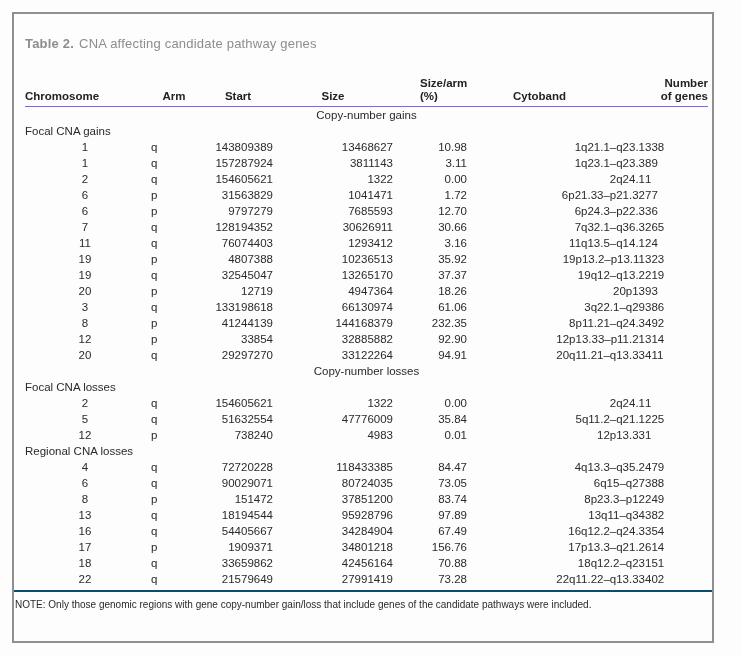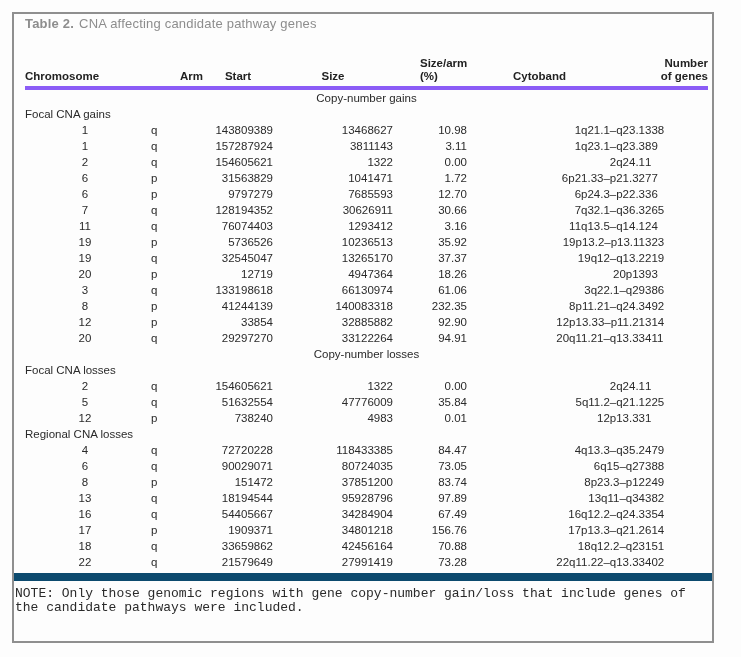--- a/index.html
+++ b/index.html
@@ -19,21 +19,21 @@
     position: absolute;
     left: 12px;
     top: 12px;
     right: 27px;
     bottom: 14px;
     border: 2px solid #8f8f8f;
     background: #fdfdfd;
     box-sizing: border-box;
   }
   .table-title {
-    margin: 2px 0 0 11px;
+    margin: 22px 0 0 11px;
     font-size: 13px;
     line-height: 16px;
     color: #8d8d8d;
     letter-spacing: 0.2px;
   }
   .table-title .bold {
     font-weight: bold;
     margin-right: 5px;
   }
   table.cna {
@@ -42,25 +42,25 @@
     table-layout: fixed;
     width: 683px;
   }
   table.cna thead th {
     vertical-align: bottom;
     padding: 25px 0 3px 0;
     font-size: 11.5px;
     line-height: 13px;
     font-weight: bold;
     color: #222222;
-    border-bottom: 4px solid #8b5cf6;
+    border-bottom: 1px solid #8b5cf6;
     white-space: pre-line;
   }
   .th-chromosome { text-align: left; }
-  .th-arm        { text-align: right; margin-left: 12px; }
+  .th-arm        { text-align: center; margin-left: 12px; }
   .th-start      { text-align: center; }
   .th-size       { text-align: center; }
   .th-sizearm    { text-align: left; padding-left: 27px !important; }
   .th-cytoband   { text-align: left; padding-left: 46px !important; }
   .th-genes      { text-align: right; padding-left: 10px !important; }
 
   table.cna tbody td {
     font-size: 11.5px;
     height: 16px;
     line-height: 16px;
@@ -74,27 +74,26 @@
   .td-start      { text-align: right; }
   .td-size       { text-align: right; }
   .td-sizearm    { text-align: right; }
   .td-cytoband   { text-align: right; padding-left: 46px !important; }
   .td-genes      { text-align: left; padding-right: 18px !important; }
 
   tr.section td    { text-align: center; padding-left: 0; }
   tr.subsection td { text-align: left; padding-left: 12px; }
 
   .note {
-    border-top: 8px solid #0c4a6e;
+    border-top: 2px solid #0c4a6e;
     margin: 3px 0 0 0;
     padding: 6px 2px 0 1px;
-    font-size: 13px;
+    font-size: 10px;
     line-height: 14px;
     color: #2a2a2a;
-    font-family: Liberation Mono, monospace;
   }
 </style>
 </head>
 <body>
 
 <div class="page">
   <div class="table-card">
 
     <div class="table-title">
       <span class="bold">Table 2.</span><span>CNA affecting candidate pathway genes</span>
@@ -189,21 +188,21 @@
     <td class="td-arm">q</td>
     <td class="td-start">76074403</td>
     <td class="td-size">1293412</td>
     <td class="td-sizearm">3.16</td>
     <td class="td-cytoband">11q13.5–q14.1</td>
     <td class="td-genes">24</td>
   </tr>
           <tr>
     <td class="td-chromosome">19</td>
     <td class="td-arm">p</td>
-    <td class="td-start">5736526</td>
+    <td class="td-start">4807388</td>
     <td class="td-size">10236513</td>
     <td class="td-sizearm">35.92</td>
     <td class="td-cytoband">19p13.2–p13.11</td>
     <td class="td-genes">323</td>
   </tr>
           <tr>
     <td class="td-chromosome">19</td>
     <td class="td-arm">q</td>
     <td class="td-start">32545047</td>
     <td class="td-size">13265170</td>
@@ -226,21 +225,21 @@
     <td class="td-start">133198618</td>
     <td class="td-size">66130974</td>
     <td class="td-sizearm">61.06</td>
     <td class="td-cytoband">3q22.1–q29</td>
     <td class="td-genes">386</td>
   </tr>
           <tr>
     <td class="td-chromosome">8</td>
     <td class="td-arm">p</td>
     <td class="td-start">41244139</td>
-    <td class="td-size">140083318</td>
+    <td class="td-size">144168379</td>
     <td class="td-sizearm">232.35</td>
     <td class="td-cytoband">8p11.21–q24.3</td>
     <td class="td-genes">492</td>
   </tr>
           <tr>
     <td class="td-chromosome">12</td>
     <td class="td-arm">p</td>
     <td class="td-start">33854</td>
     <td class="td-size">32885882</td>
     <td class="td-sizearm">92.90</td>

